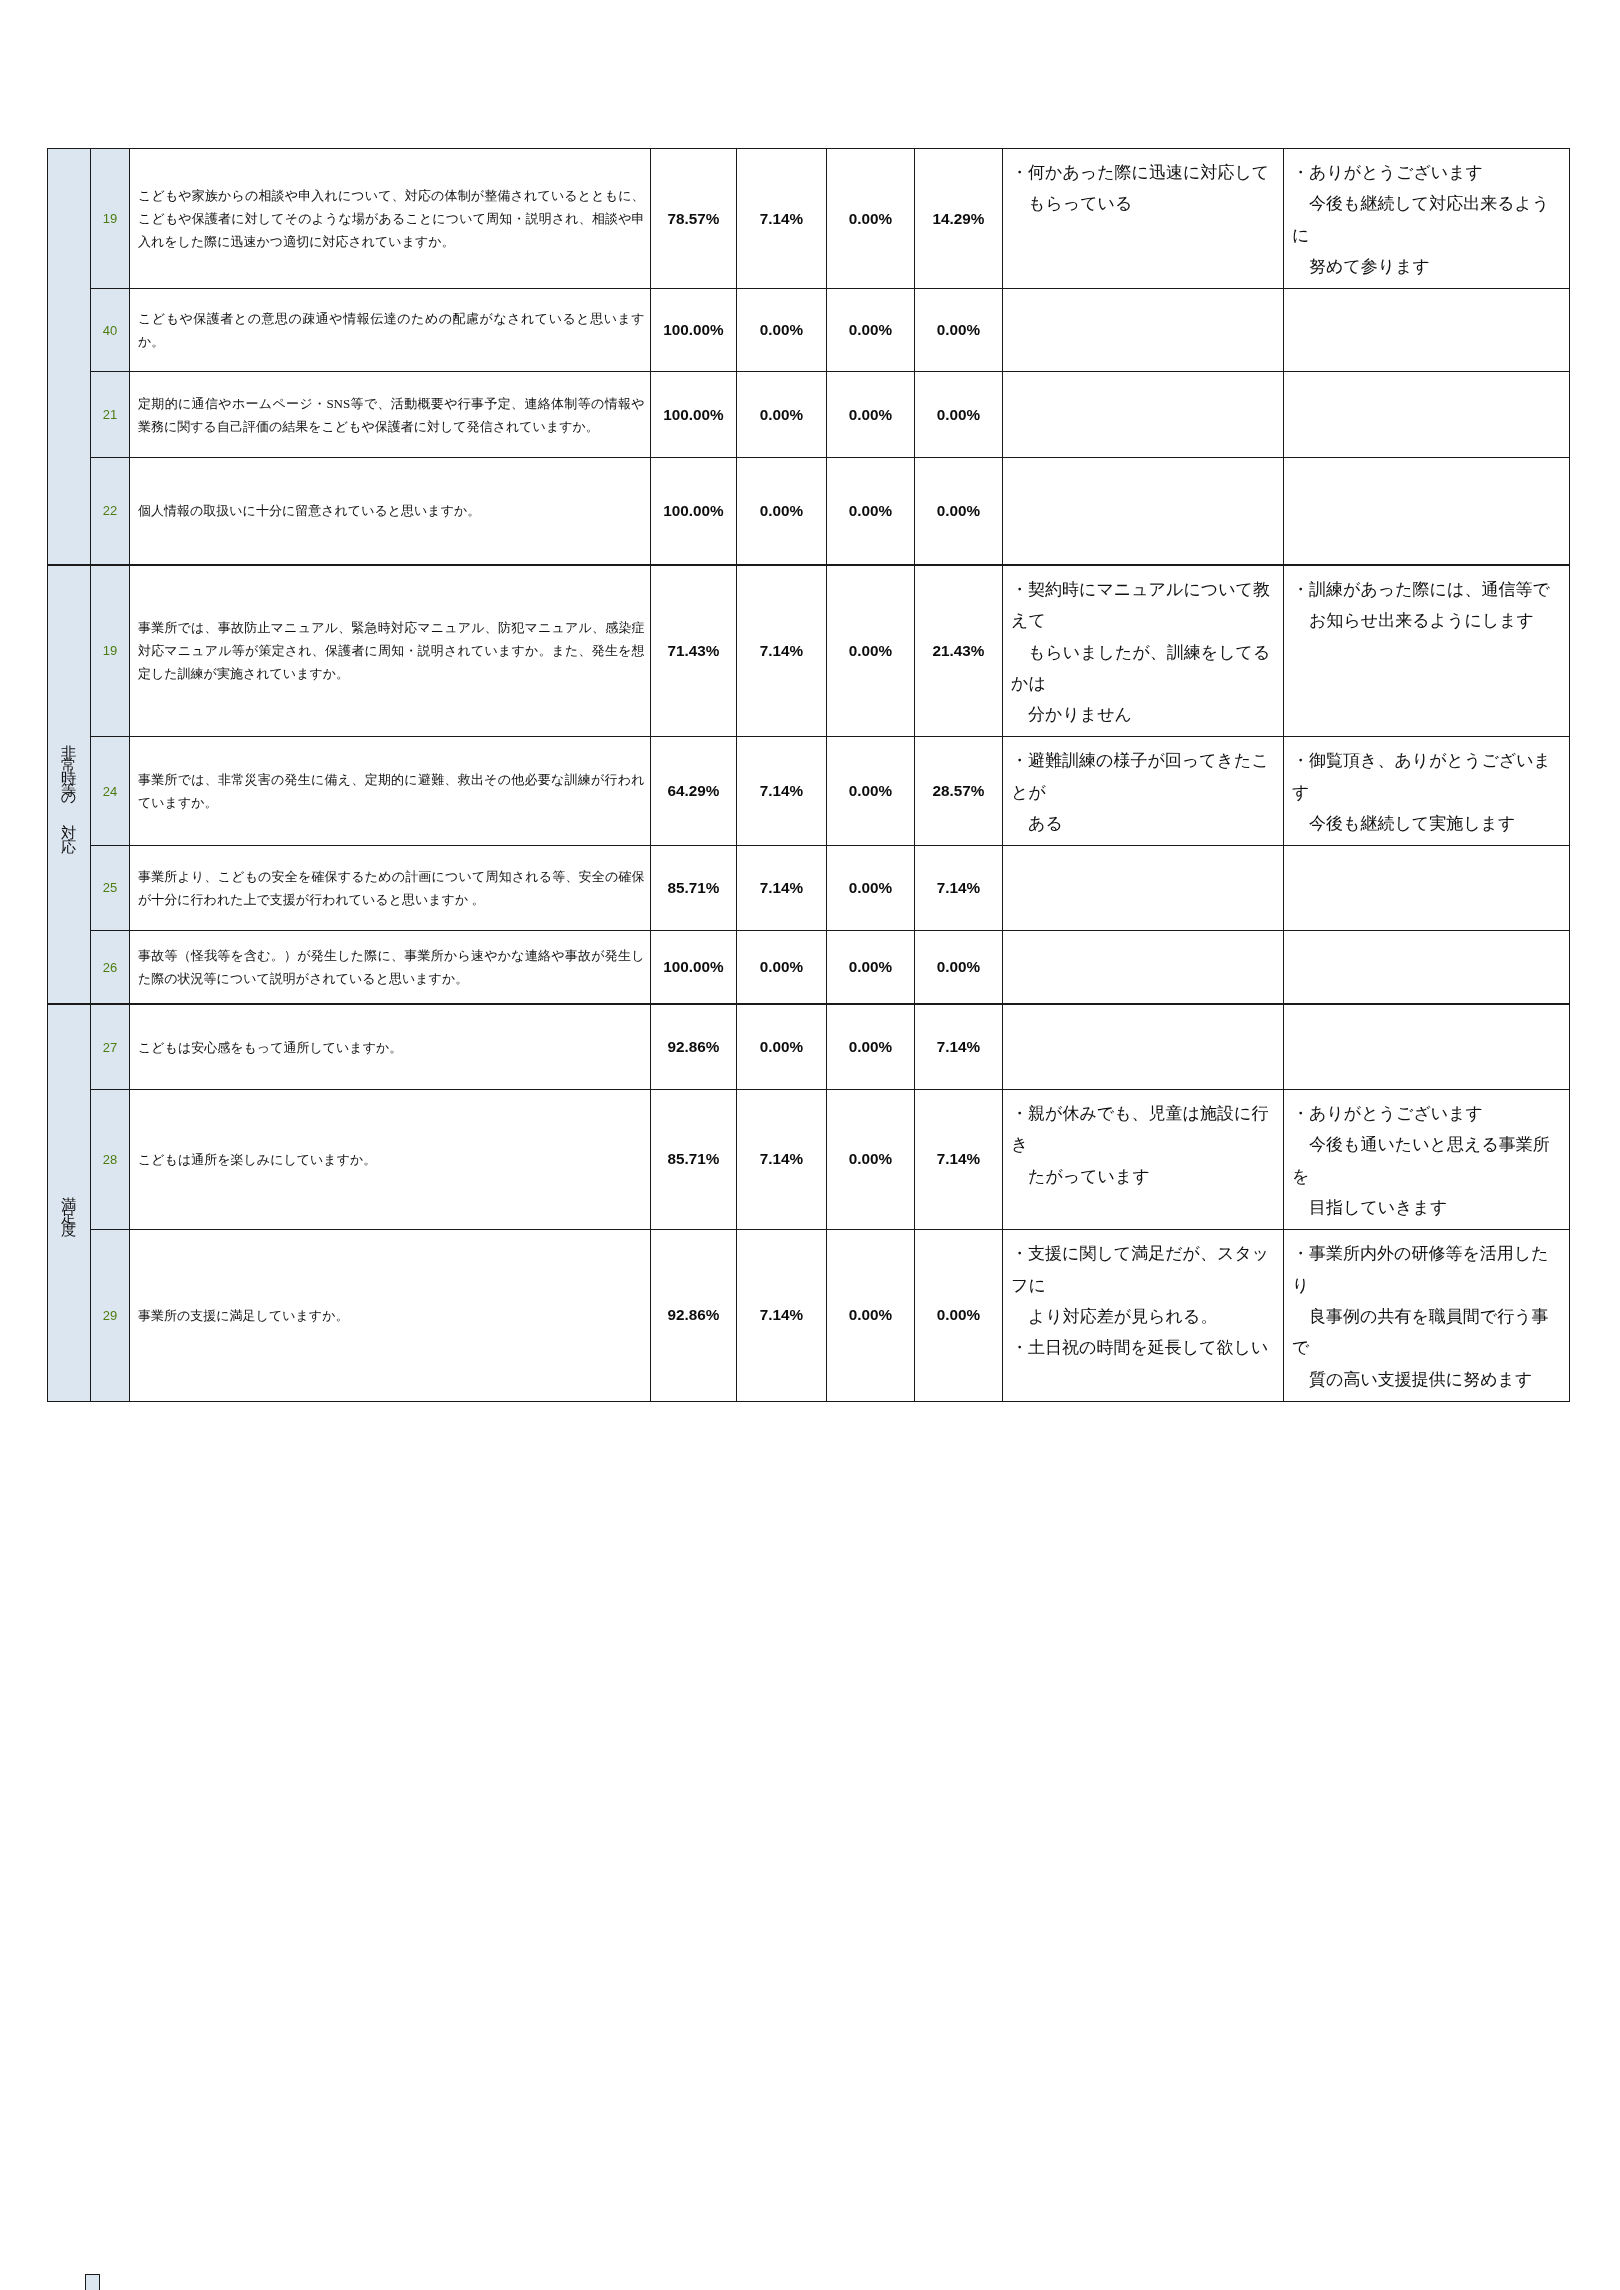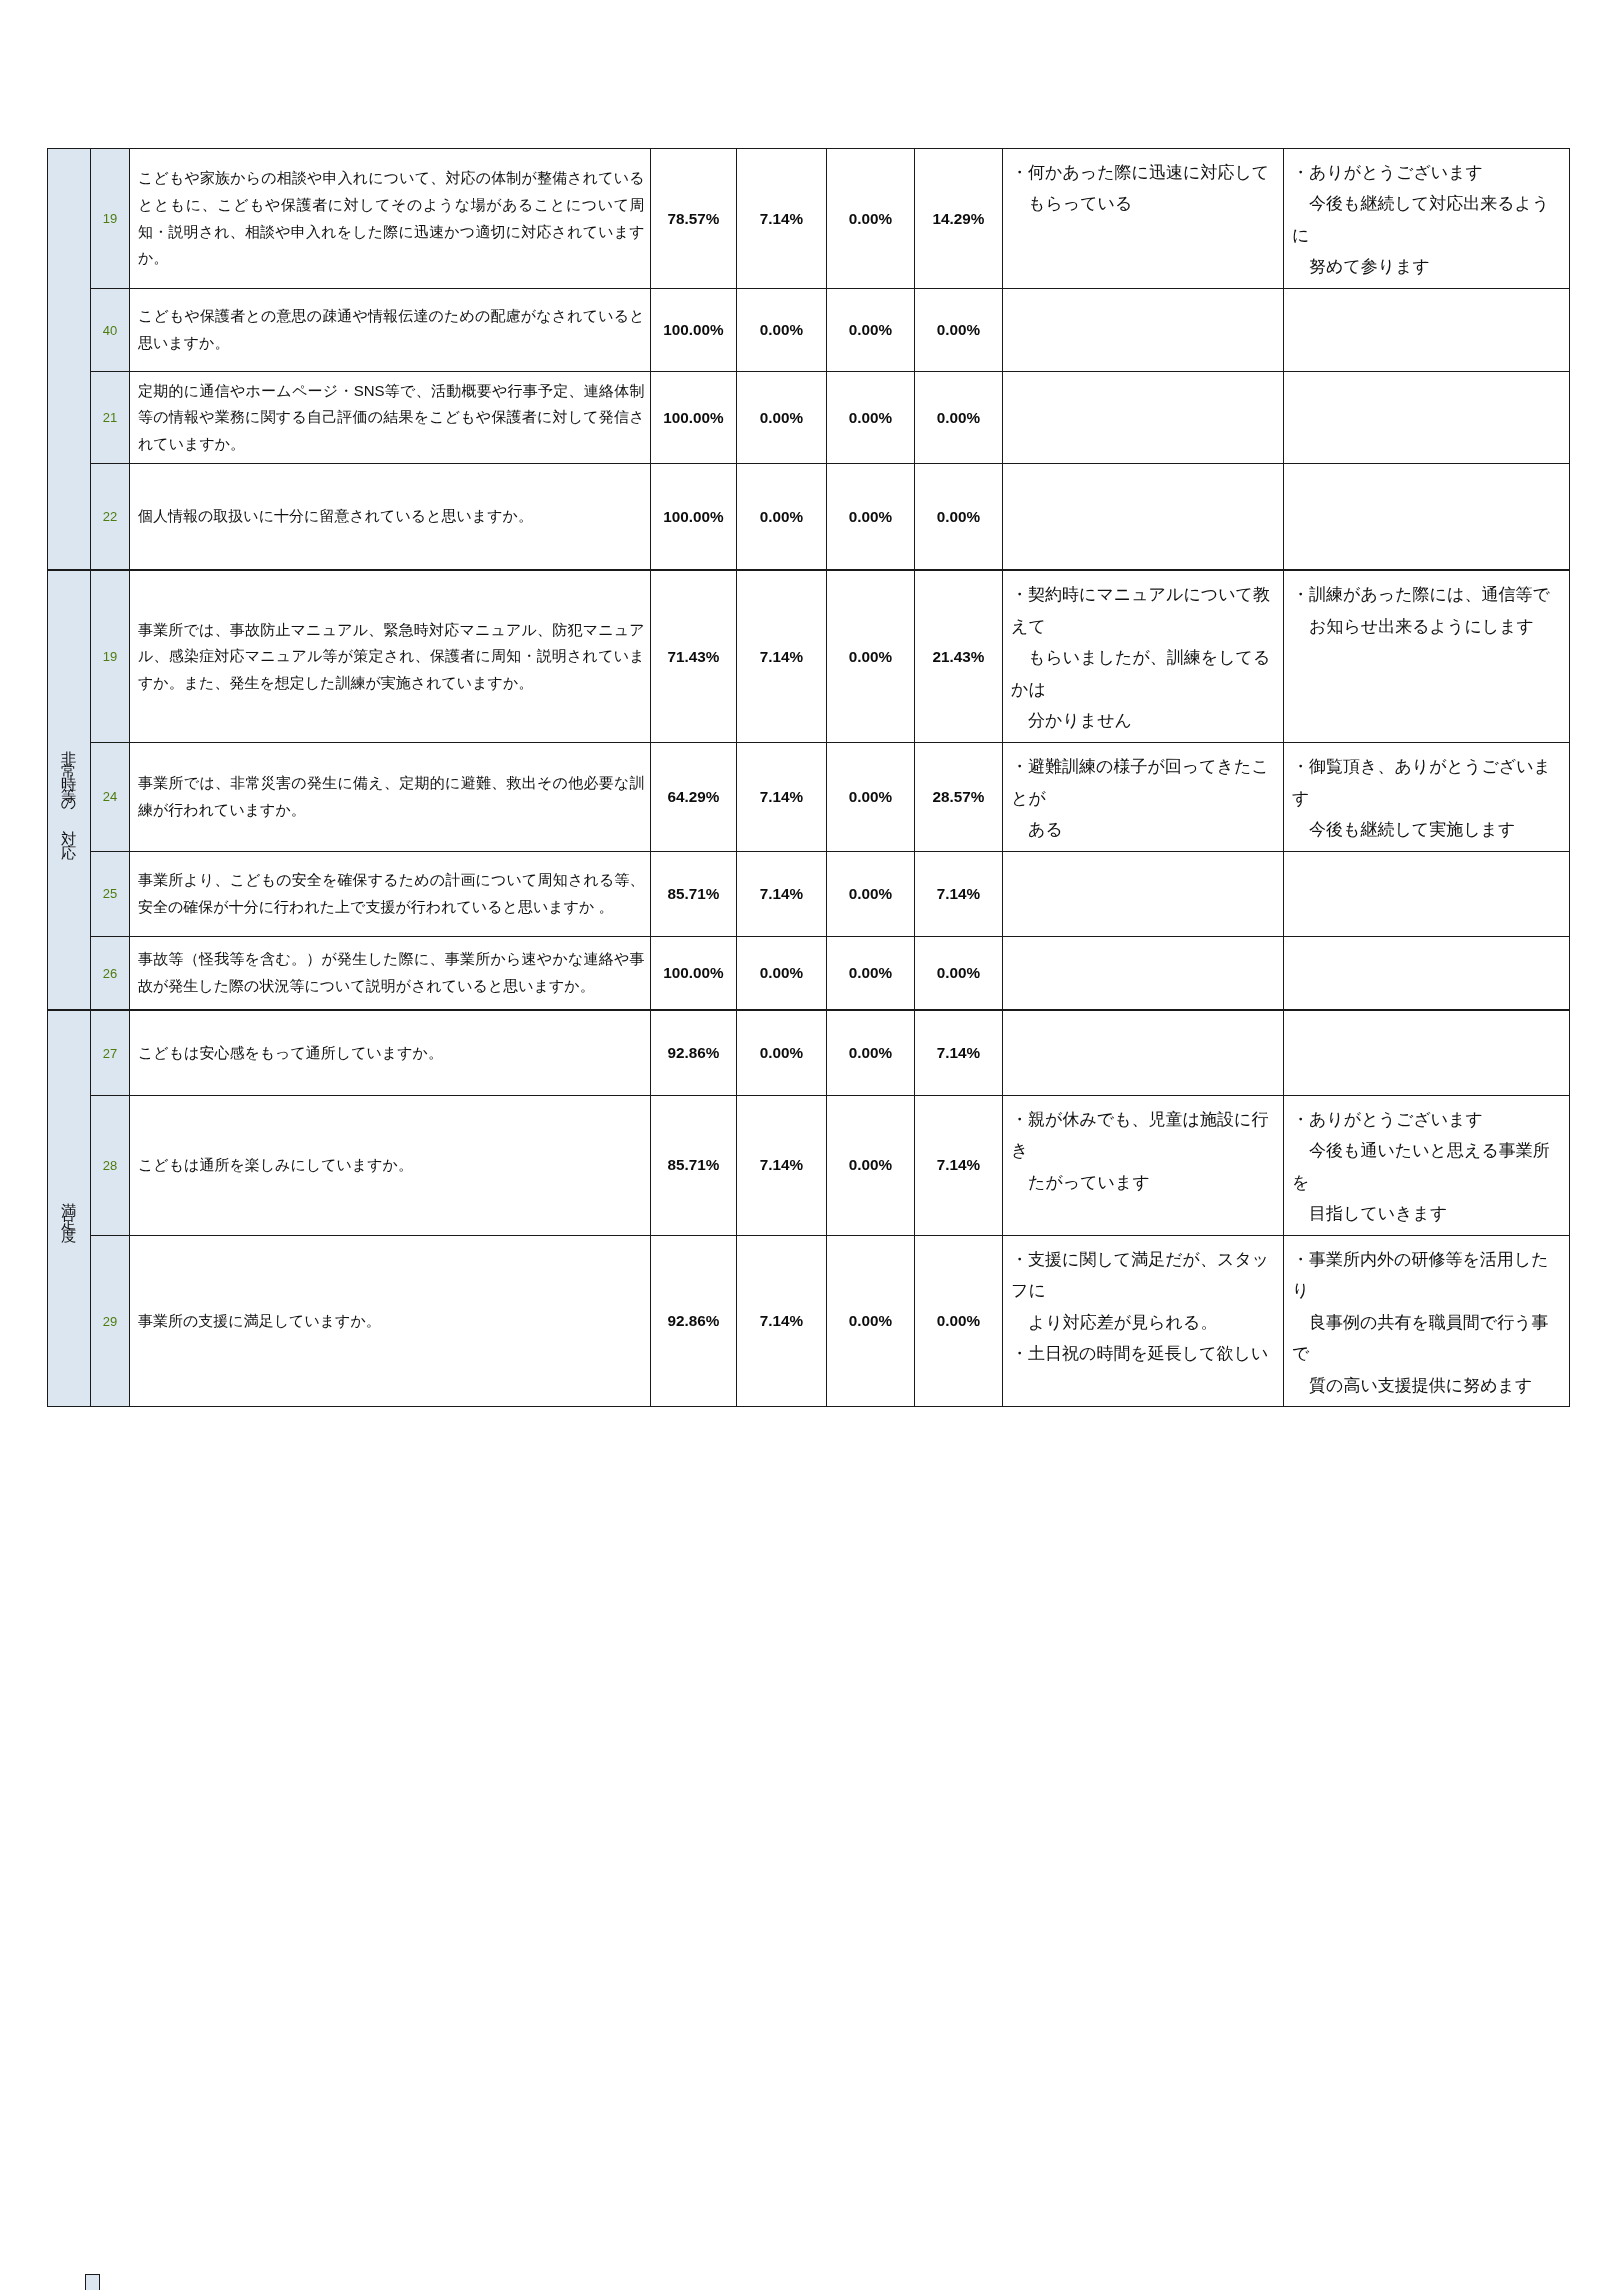--- a/index.html
+++ b/index.html
@@ -34,22 +34,23 @@
     color:#111;
   }
   td.no{
     background:#dce6f1;
     text-align:center;vertical-align:middle;
     font-size:13px;color:#4d7c0f;
   }
   td.q{
     vertical-align:middle;
     padding:5.4px 5.4px 5.4px 8px;
-    font-size:15px;line-height:1.78;
+    font-size:13px;line-height:1.78;
     text-align:justify;
+    font-family:Liberation Serif, serif;
   }
   td.pct{
     text-align:center;vertical-align:middle;
     font-weight:bold;font-size:15.3px;
     color:#0d0d0d;
   }
   td.cmt{
     vertical-align:top;
     padding:8px 5.4px 5.4px 8px;
     font-size:17px;line-height:1.85;

